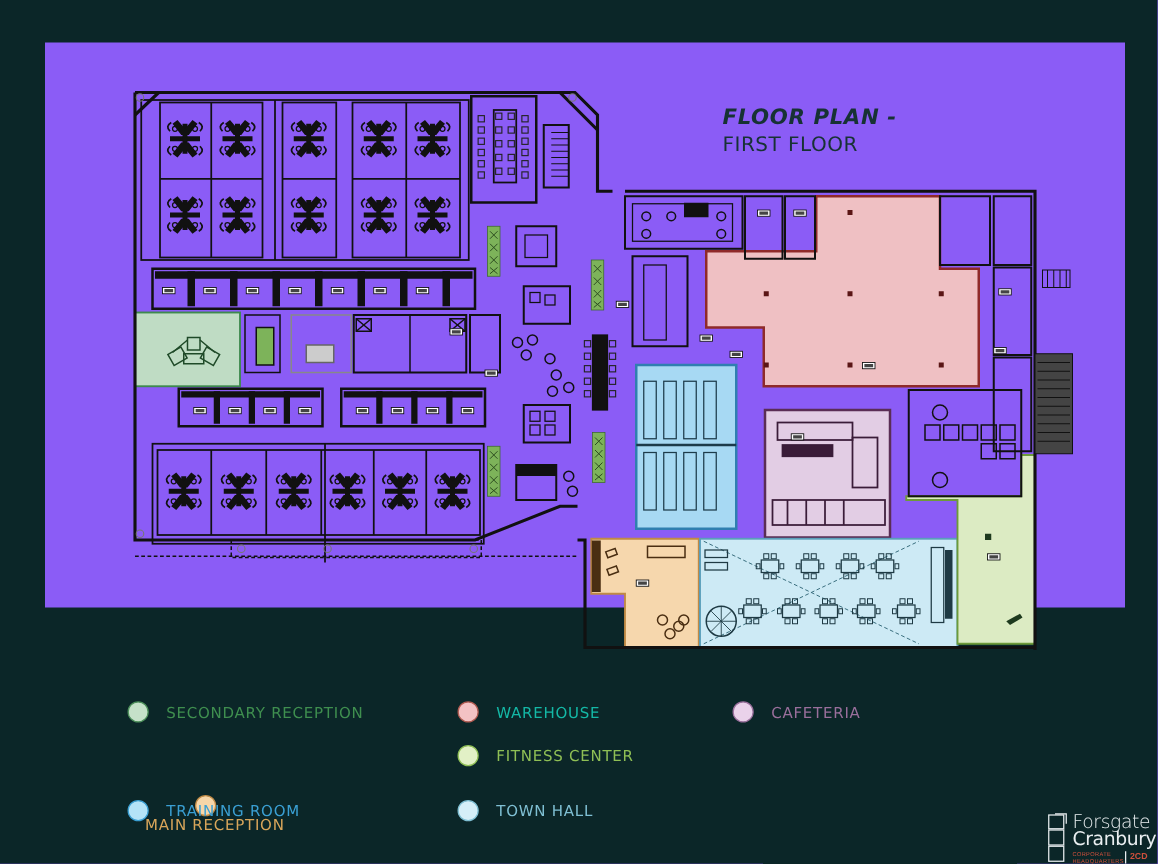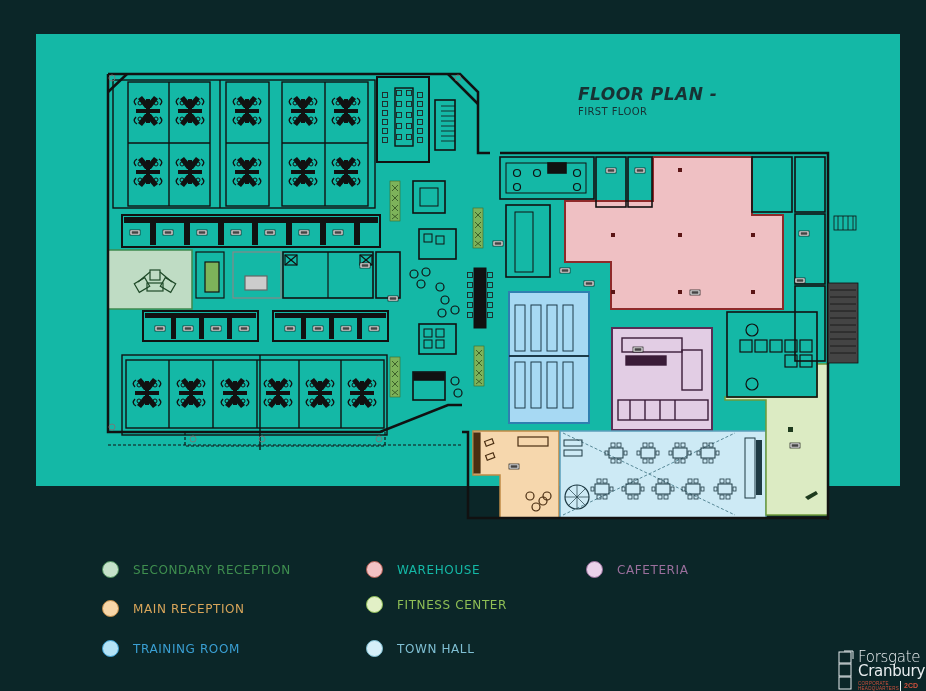--- a/index.html
+++ b/index.html
@@ -2,30 +2,30 @@
 <html><head>
 <meta charset="utf-8">
 <style>
   html, body { margin:0; padding:0; }
   body {
     width:926px; height:691px; background:#0b2628; position:relative; overflow:hidden;
     font-family:"Liberation Sans", sans-serif;
   }
   .panel {
     position:absolute; left:36px; top:34px; width:864px; height:452px;
-    background:#14b8a6;
+    background:#8b5cf6;
   }
   .plan-svg { position:absolute; left:0; top:0; }
   .title-block { position:absolute; left:542px; top:50px; color:#173234; }
   .title-main {
     font-family:"DejaVu Sans", sans-serif; font-weight:bold; font-style:italic;
     font-size:17px; letter-spacing:0.5px;
   }
   .title-sub {
-    font-family:"DejaVu Sans", sans-serif; font-size:10px; letter-spacing:0.4px; margin-top:2px;
+    font-family:"DejaVu Sans", sans-serif; font-size:16px; letter-spacing:0.4px; margin-top:2px;
   }
   .legend { position:absolute; left:0; top:0; width:828px; height:691px; pointer-events:none; }
   .legend-item { position:absolute; display:flex; align-items:center; pointer-events:auto; }
   .legend-dot {
     width:17px; height:17px; border-radius:50%; box-sizing:border-box; border:1.5px solid;
   }
   .legend-label {
     margin-left:14px; font-family:"DejaVu Sans", sans-serif; font-size:12px; letter-spacing:0.6px;
   }
   .logo { position:absolute; left:838px; top:648px; width:112px; height:43px; color:#e9eef0; }
@@ -453,21 +453,21 @@
     <div class="title-main">FLOOR PLAN -</div>
     <div class="title-sub">FIRST FLOOR</div>
   </div>
 </div>
 
 <div class="legend">
   <div class="legend-item" style="left:102px; top:561px;">
     <span class="legend-dot" style="background:#c5e1c9; border-color:#4c8f5a;"></span>
     <span class="legend-label" style="color:#3f8f4f;">SECONDARY RECEPTION</span>
   </div>
-  <div class="legend-item" style="left:102px; top:600px;">
+  <div class="legend-item" style="left:102px; top:636px;flex-direction:column;">
     <span class="legend-dot" style="background:#f7d6a8; border-color:#c08a45;"></span>
     <span class="legend-label" style="color:#d8a55a;">MAIN RECEPTION</span>
   </div>
   <div class="legend-item" style="left:102px; top:640px;">
     <span class="legend-dot" style="background:#b4e3f7; border-color:#3a9fd3;"></span>
     <span class="legend-label" style="color:#3a9fd3;">TRAINING ROOM</span>
   </div>
 
   <div class="legend-item" style="left:366px; top:561px;">
     <span class="legend-dot" style="background:#f3c2c4; border-color:#b05a50;"></span>

